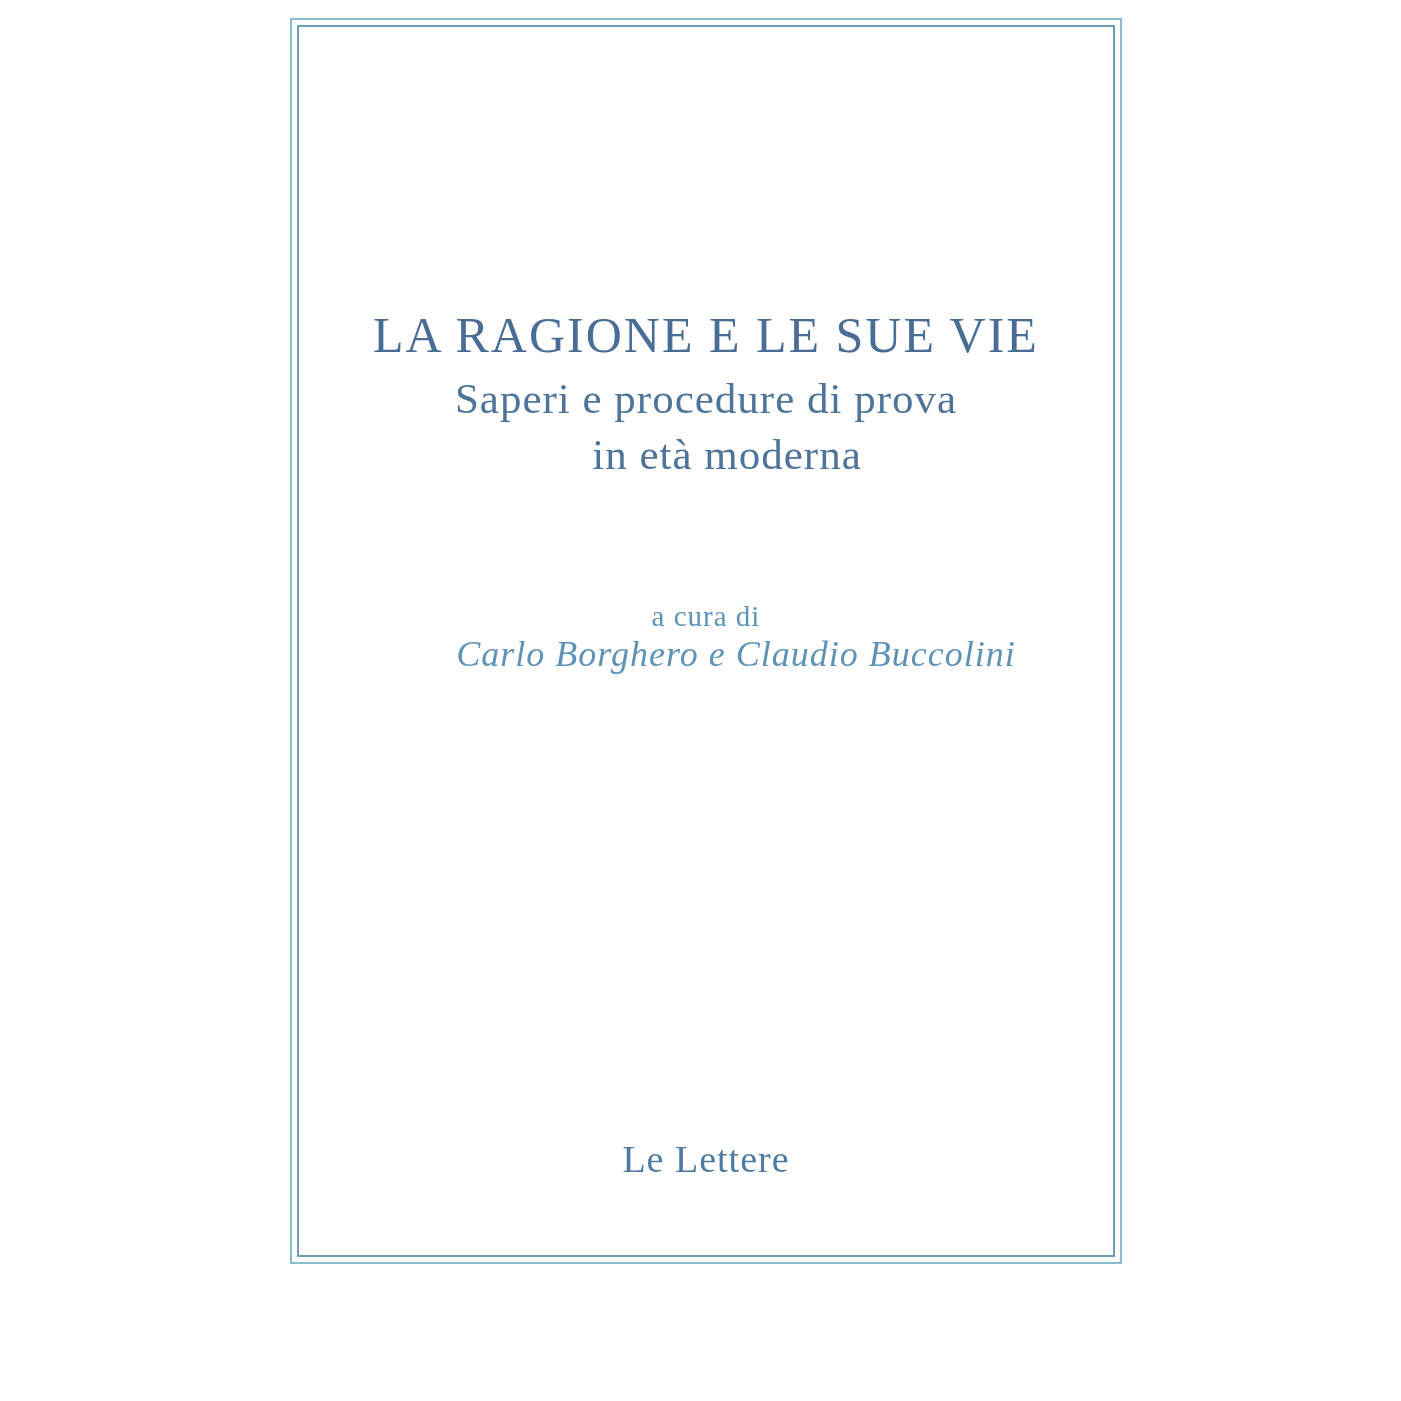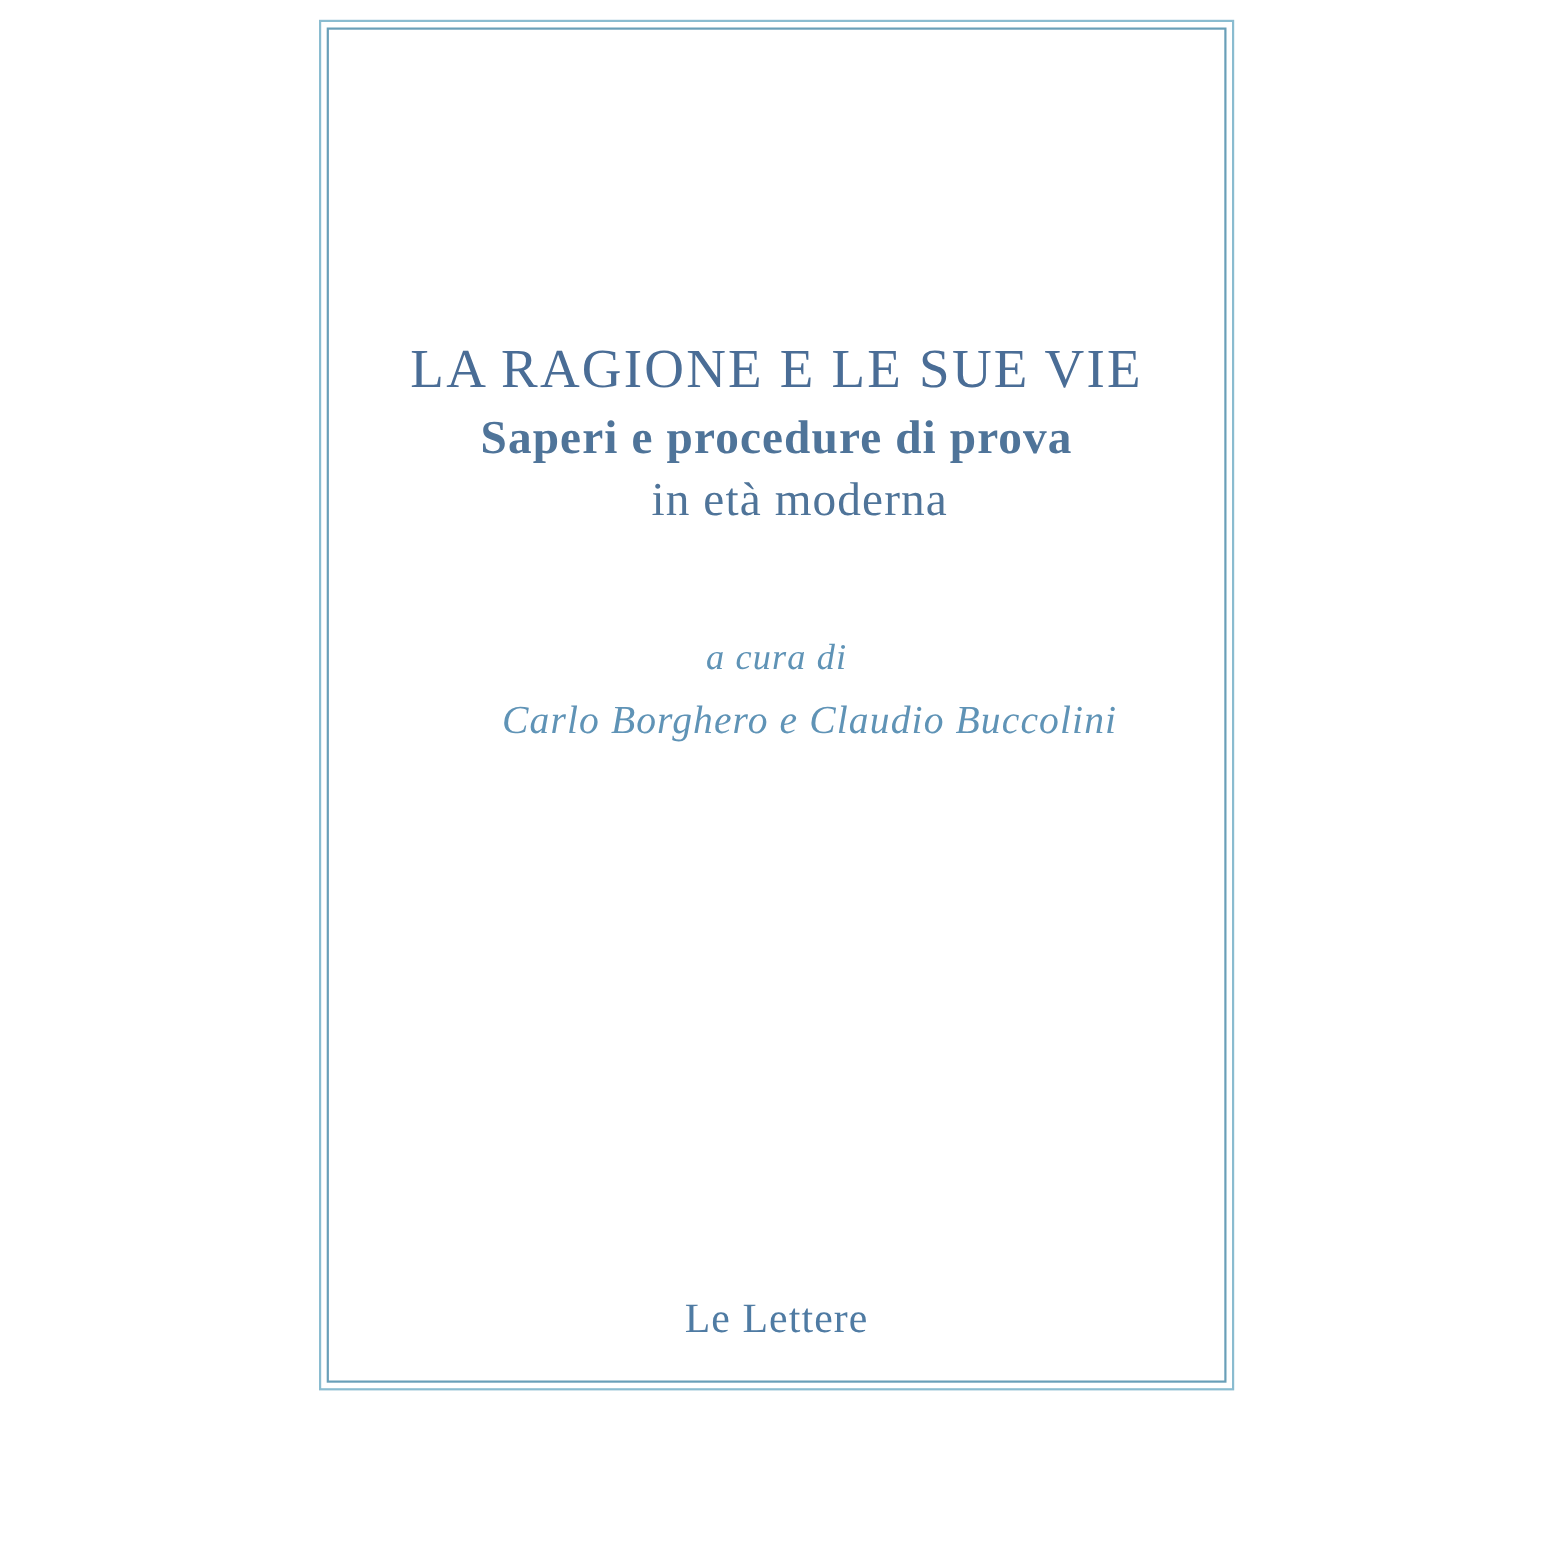--- a/index.html
+++ b/index.html
@@ -43,46 +43,44 @@
     top: 306px;
     font-size: 50px;
     letter-spacing: 2px;
     color: var(--color-title, #4a6d96);
   }
   .subtitle-1 {
     top: 374px;
     font-size: 43px;
     letter-spacing: 1px;
     color: var(--color-subtitle, #4f7499);
-    font-weight: bold;
   }
   .subtitle-2 {
     top: 430px;
     font-size: 43px;
     letter-spacing: 1px;
     color: var(--color-subtitle, #4f7499);
     margin-left: 21px;
   }
   .editor-intro {
-    top: 580px;
-    font-size: 33px;
-    font-style: italic;
+    top: 600px;
+    font-size: 29px;
     letter-spacing: 1px;
     color: var(--color-editors, #5f93b6);
   }
   .editors {
     top: 633px;
     font-size: 36px;
     font-style: italic;
     letter-spacing: 1px;
     color: var(--color-editors, #5f93b6);
     padding-left: 30px;
   }
   .publisher {
-    top: 1177px;
+    top: 1137px;
     font-size: 38px;
     letter-spacing: 1px;
     color: var(--color-publisher, #4f7ba3);
   }
 </style>
 </head>
 <body>
 
 <div class="page">
 

